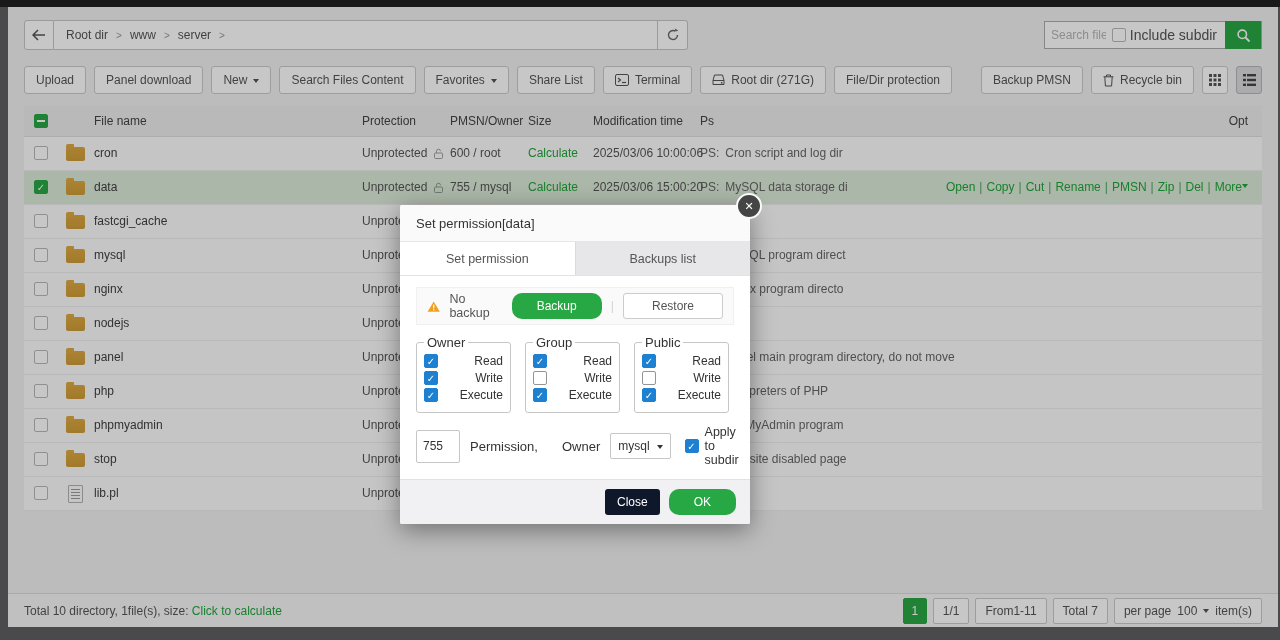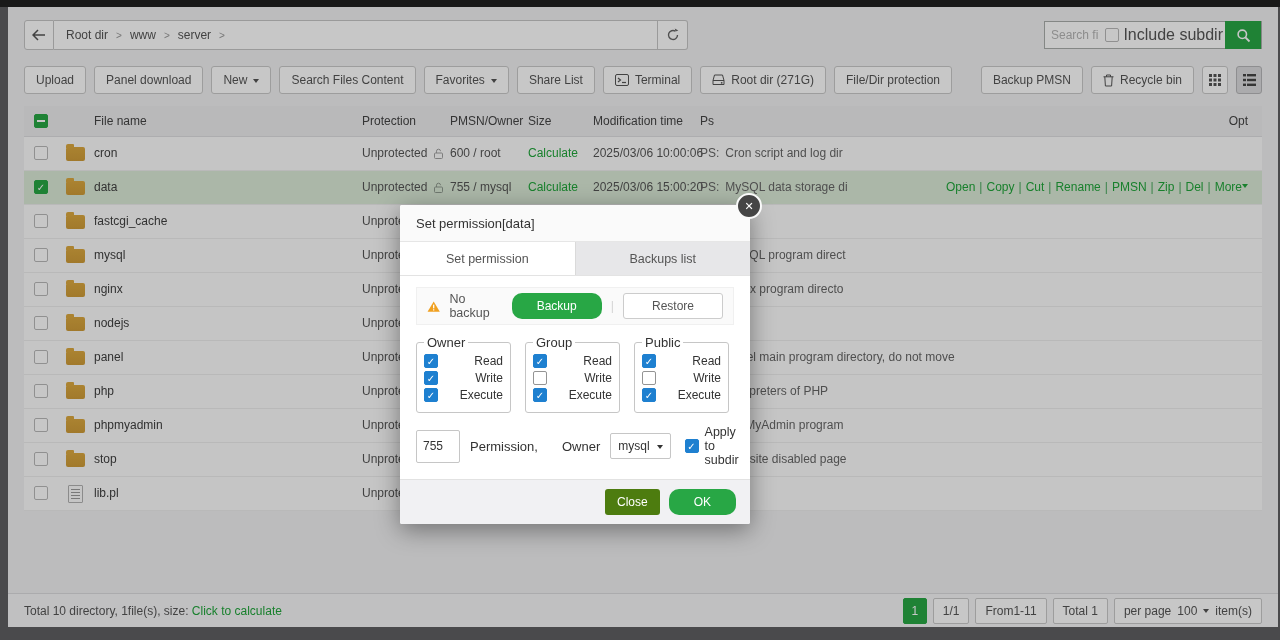--- a/index.html
+++ b/index.html
@@ -15,21 +15,21 @@
   .crumbbox{height:30px;box-sizing:border-box;background:#fff;border:1px solid #c6c6c6;border-left:none;
     width:604px;display:flex;align-items:center;padding:0 12px;font-size:12px;color:#555;gap:8px;}
   .crumbbox .sep{color:#999;font-size:10px;}
   .crumb{cursor:pointer;}
   .refreshbtn{border-left:none;border-radius:0 3px 3px 0;}
   .searchgrp{margin-left:auto;height:28px;box-sizing:border-box;border:1px solid #a9aeab;background:#fff;
     display:flex;align-items:center;width:218px;}
   .searchgrp input{border:none;outline:none;flex:1;min-width:0;font-size:12px;padding:0 6px;color:#555;
     font-family:inherit;background:transparent;}
   .searchgrp input::placeholder{color:#b5b5b5;}
-  .inclbl{font-size:16px;color:#555;margin:0 2px 0 4px;white-space:nowrap;}
+  .inclbl{font-size:14px;color:#555;margin:0 8px 0 4px;white-space:nowrap;}
   .searchbtn{width:36px;height:28px;background:#28a745;border:none;display:flex;align-items:center;
     justify-content:center;cursor:pointer;}
 
   
   .toolbar{position:absolute;top:59px;left:16px;right:16px;height:28px;display:flex;align-items:center;gap:8px;}
   .tbtn{height:28px;box-sizing:border-box;background:#fff;border:1px solid #c9c9c9;border-radius:3px;
     padding:0 11px;font-size:12px;color:#555;display:inline-flex;align-items:center;gap:6px;cursor:pointer;white-space:nowrap;}
   .tright{margin-left:auto;display:flex;gap:8px;align-items:center;}
   .viewbtn{width:26px;padding:0;justify-content:center;}
   .viewbtn.active{background:#dcdcde;border-color:#b7b7b9;}
@@ -103,21 +103,21 @@
   .bcb[data-checked="true"]::after{content:"✓";}
   .permrow{display:flex;align-items:center;margin:12px 16px 12px;font-size:13px;color:#333;}
   .perminput{width:44px;height:33px;box-sizing:border-box;border:1px solid #c6c6c6;border-radius:2px;
     padding:0 6px;font-size:12px;color:#333;font-family:inherit;outline:none;}
   .permlbl{margin-left:10px;}
   .ownlbl{margin-left:24px;}
   .selbox{margin-left:10px;border:1px solid #c6c6c6;border-radius:2px;height:26px;box-sizing:border-box;
     display:inline-flex;align-items:center;gap:7px;padding:0 7px;font-size:12px;color:#333;cursor:pointer;}
   .applyck{margin-left:14px;display:flex;align-items:center;gap:6px;font-size:12.5px;color:#333;cursor:pointer;}
   .mfoot{background:#f1f1f3;border-top:1px solid #e2e2e2;padding:9px 14px;display:flex;justify-content:flex-end;gap:9px;border-radius:0 0 2px 2px;}
-  .btn-close{background:#4d7c0f;color:#fff;border:none;border-radius:3px;padding:6px 12px;font-size:12px;cursor:pointer;font-family:inherit;}
+  .btn-close{background:#0f172a;color:#fff;border:none;border-radius:3px;padding:6px 12px;font-size:12px;cursor:pointer;font-family:inherit;}
 </style>
 </head>
 <body>
 
 <div class="frame">
 <div class="app">
 
   <div class="topbar">
     <div class="iconbtn" style="border-radius:3px 0 0 3px;">
       <svg width="14" height="12" viewBox="0 0 14 12">
@@ -377,21 +377,21 @@
     </div>
   </div>
 
   <div class="footbar">
     <span>Total 10 directory, 1file(s), size:</span>&nbsp;
     <span class="glink">Click to calculate</span>
     <div class="pager">
       <span class="pbox cur">1</span>
       <span class="pbox">1/1</span>
       <span class="pbox">From1-11</span>
-      <span class="pbox">Total 1</span>
+      <span class="pbox">Total 7</span>
       <span class="pbox">
         <span>per page</span>
         <span>100</span>
         <span class="caret"></span>
         <span>item(s)</span>
       </span>
     </div>
   </div>
 
   <div class="overlay"></div>

